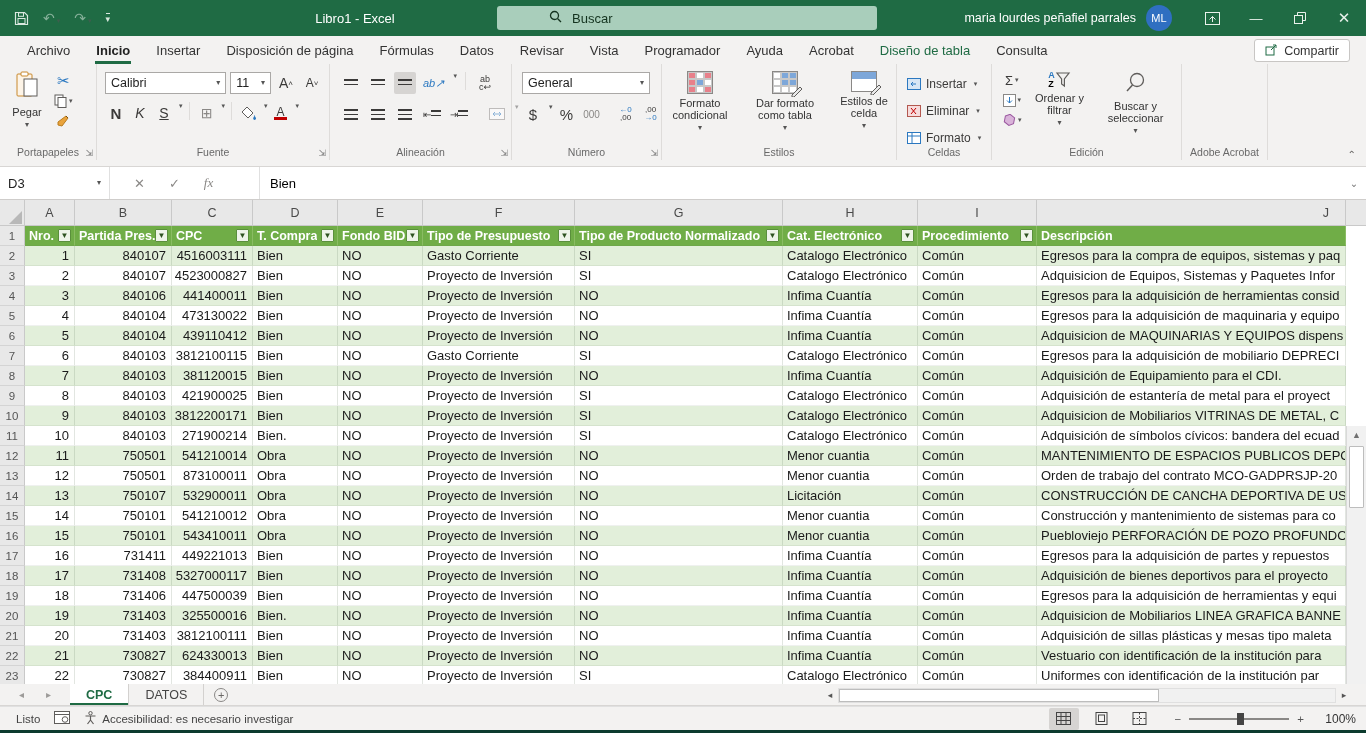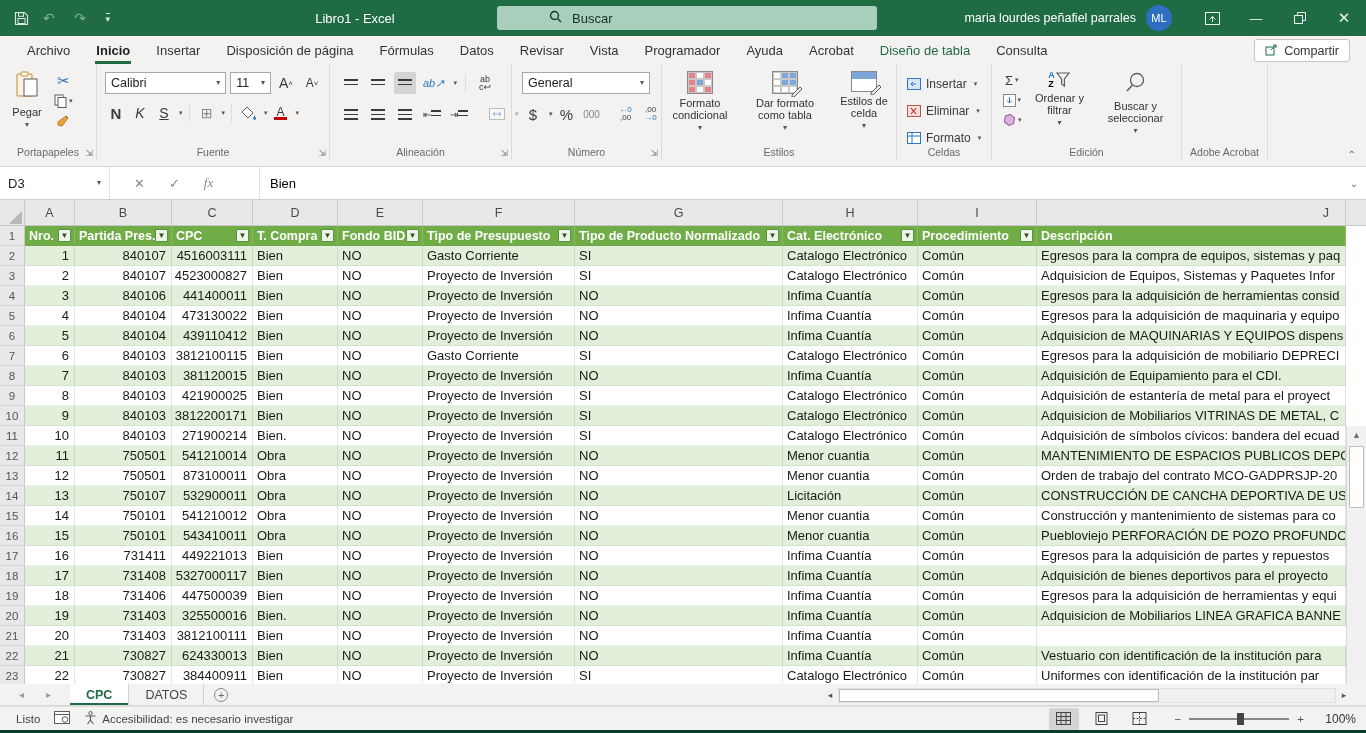--- a/index.html
+++ b/index.html
@@ -25,21 +25,21 @@
   
   .ribbon{position:absolute;left:0;top:64px;width:1366px;height:103px;background:#F3F2F1;border-bottom:1px solid #d8d6d4;}
   .group{position:absolute;top:0;height:96px;border-right:1px solid #dedcda;}
   .grp-label{position:absolute;bottom:2px;left:0;right:0;text-align:center;font-size:10.5px;color:#696969;white-space:nowrap;}
   .launcher{position:absolute;bottom:2px;right:3px;font-size:9px;color:#7a7a7a;cursor:pointer;}
   .bigbtn{display:flex;flex-direction:column;align-items:center;justify-content:flex-start;gap:3px;padding-top:7px;height:78px;cursor:pointer;border-radius:2px;}
   .bigbtn .lblwrap{font-size:11px;color:#333;text-align:center;line-height:12px;width:100%;}
   .caret{font-size:8px;color:#555;line-height:1;}
   .smallcaret{font-size:7px;color:#555;margin-left:2px;}
   .selbox{background:#fff;border:1px solid #aaa8a6;height:22px;display:flex;align-items:center;justify-content:space-between;padding:0 5px;font-size:12.5px;color:#222;cursor:pointer;}
-  .ribrow{display:flex;align-items:center;}
+  .ribrow{display:flex;align-items:flex-start;}
   .sicon{height:22px;min-width:22px;display:flex;align-items:center;justify-content:center;font-size:14px;color:#3b3a39;cursor:pointer;border-radius:2px;padding:0 2px;}
   .sicon.sel{background:#d6d4d2;}
   .lines{display:inline-block;width:14px;height:11px;background:repeating-linear-gradient(to bottom,#3b3a39 0 1.6px,transparent 1.6px 4.6px);}
   .lines.short{width:11px;}
   .fx-letter{font-weight:bold;font-size:15px;}
   
   .fbar{position:absolute;left:0;top:167px;width:1366px;height:33px;background:#fff;border-bottom:1px solid #cfcdcb;display:flex;align-items:stretch;}
   .namebox{width:110px;border-right:1px solid #e0e0e0;display:flex;align-items:center;justify-content:space-between;padding:0 8px;font-size:13px;color:#222;cursor:pointer;}
   .fbtns{width:150px;display:flex;align-items:center;gap:24px;padding-left:24px;border-right:1px solid #e0e0e0;color:#8a8886;font-size:13px;}
   .fval{flex:1;display:flex;align-items:center;padding-left:10px;font-size:13px;color:#000;}
@@ -758,20 +758,21 @@
         <div class="gut">21</div>
         <div class="cell num" style="width: 50px;">20</div>
         <div class="cell num" style="width: 97px;">731403</div>
         <div class="cell num" style="width: 81px;">3812100111</div>
         <div class="cell" style="width: 85px;">Bien</div>
         <div class="cell" style="width: 85px;">NO</div>
         <div class="cell" style="width: 152px;">Proyecto de Inversión</div>
         <div class="cell" style="width: 208px;">NO</div>
         <div class="cell" style="width: 135px;">Infima Cuantía</div>
         <div class="cell" style="width: 119px;">Común</div>
+        <div class="cell" style="width: 309px;">Adquisición de sillas plásticas y mesas tipo maleta</div>
       </div>
       <div class="grow band">
         <div class="gut">22</div>
         <div class="cell num" style="width: 50px;">21</div>
         <div class="cell num" style="width: 97px;">730827</div>
         <div class="cell num" style="width: 81px;">624330013</div>
         <div class="cell" style="width: 85px;">Bien</div>
         <div class="cell" style="width: 85px;">NO</div>
         <div class="cell" style="width: 152px;">Proyecto de Inversión</div>
         <div class="cell" style="width: 208px;">NO</div>

